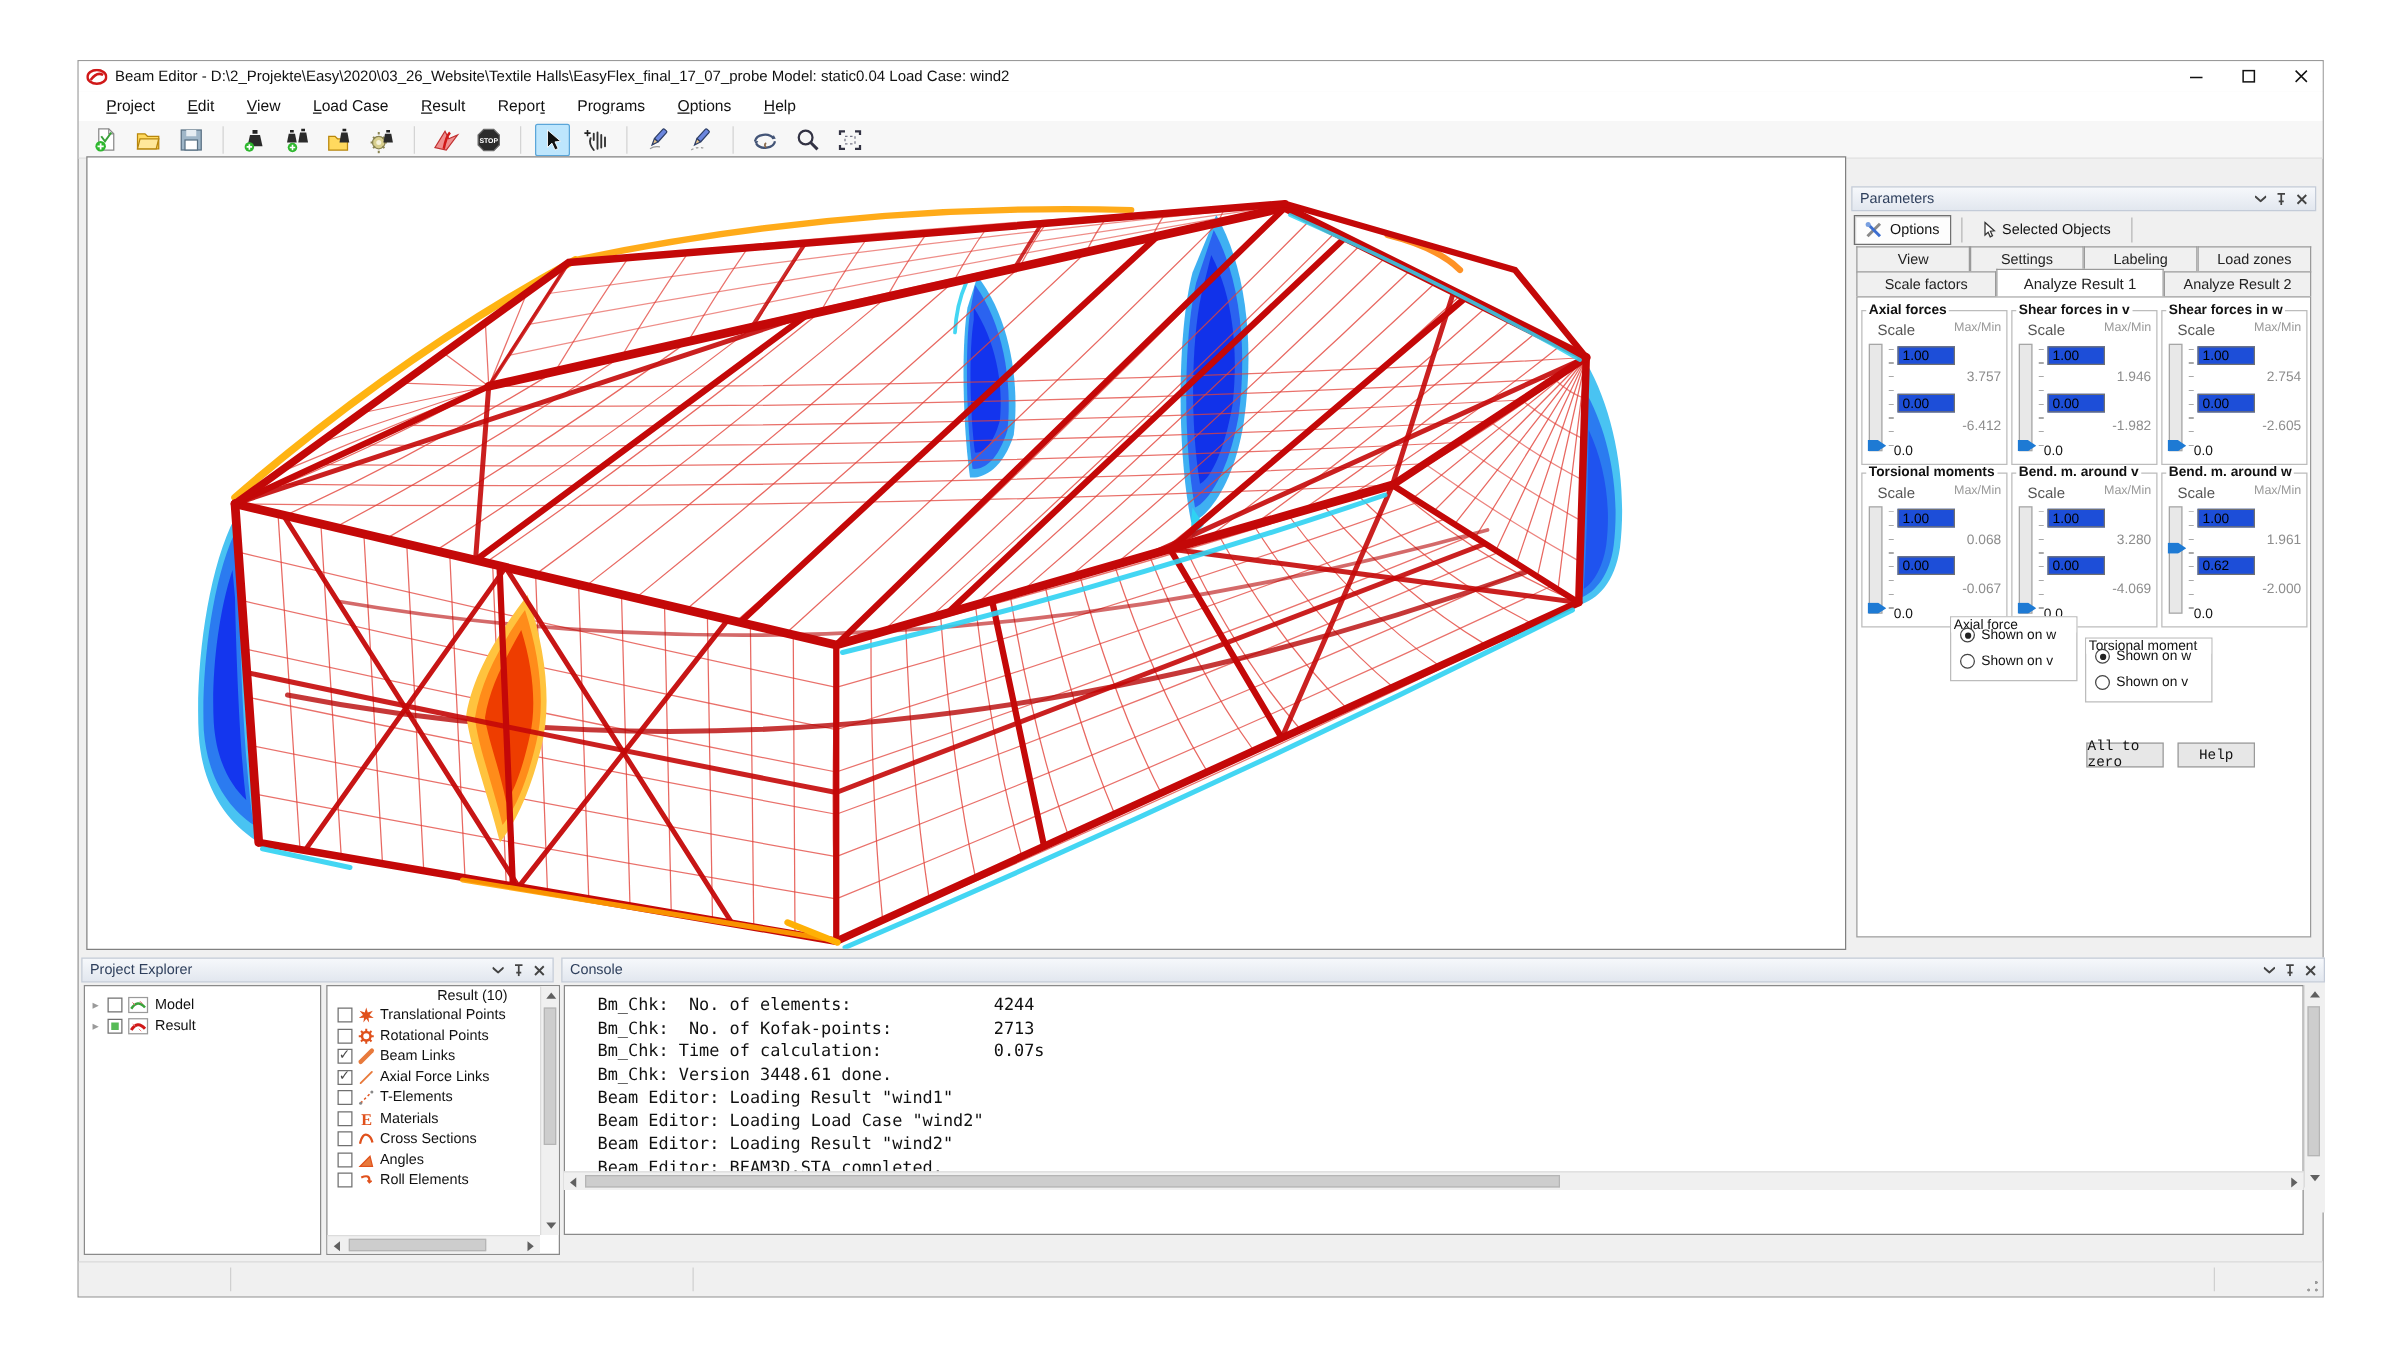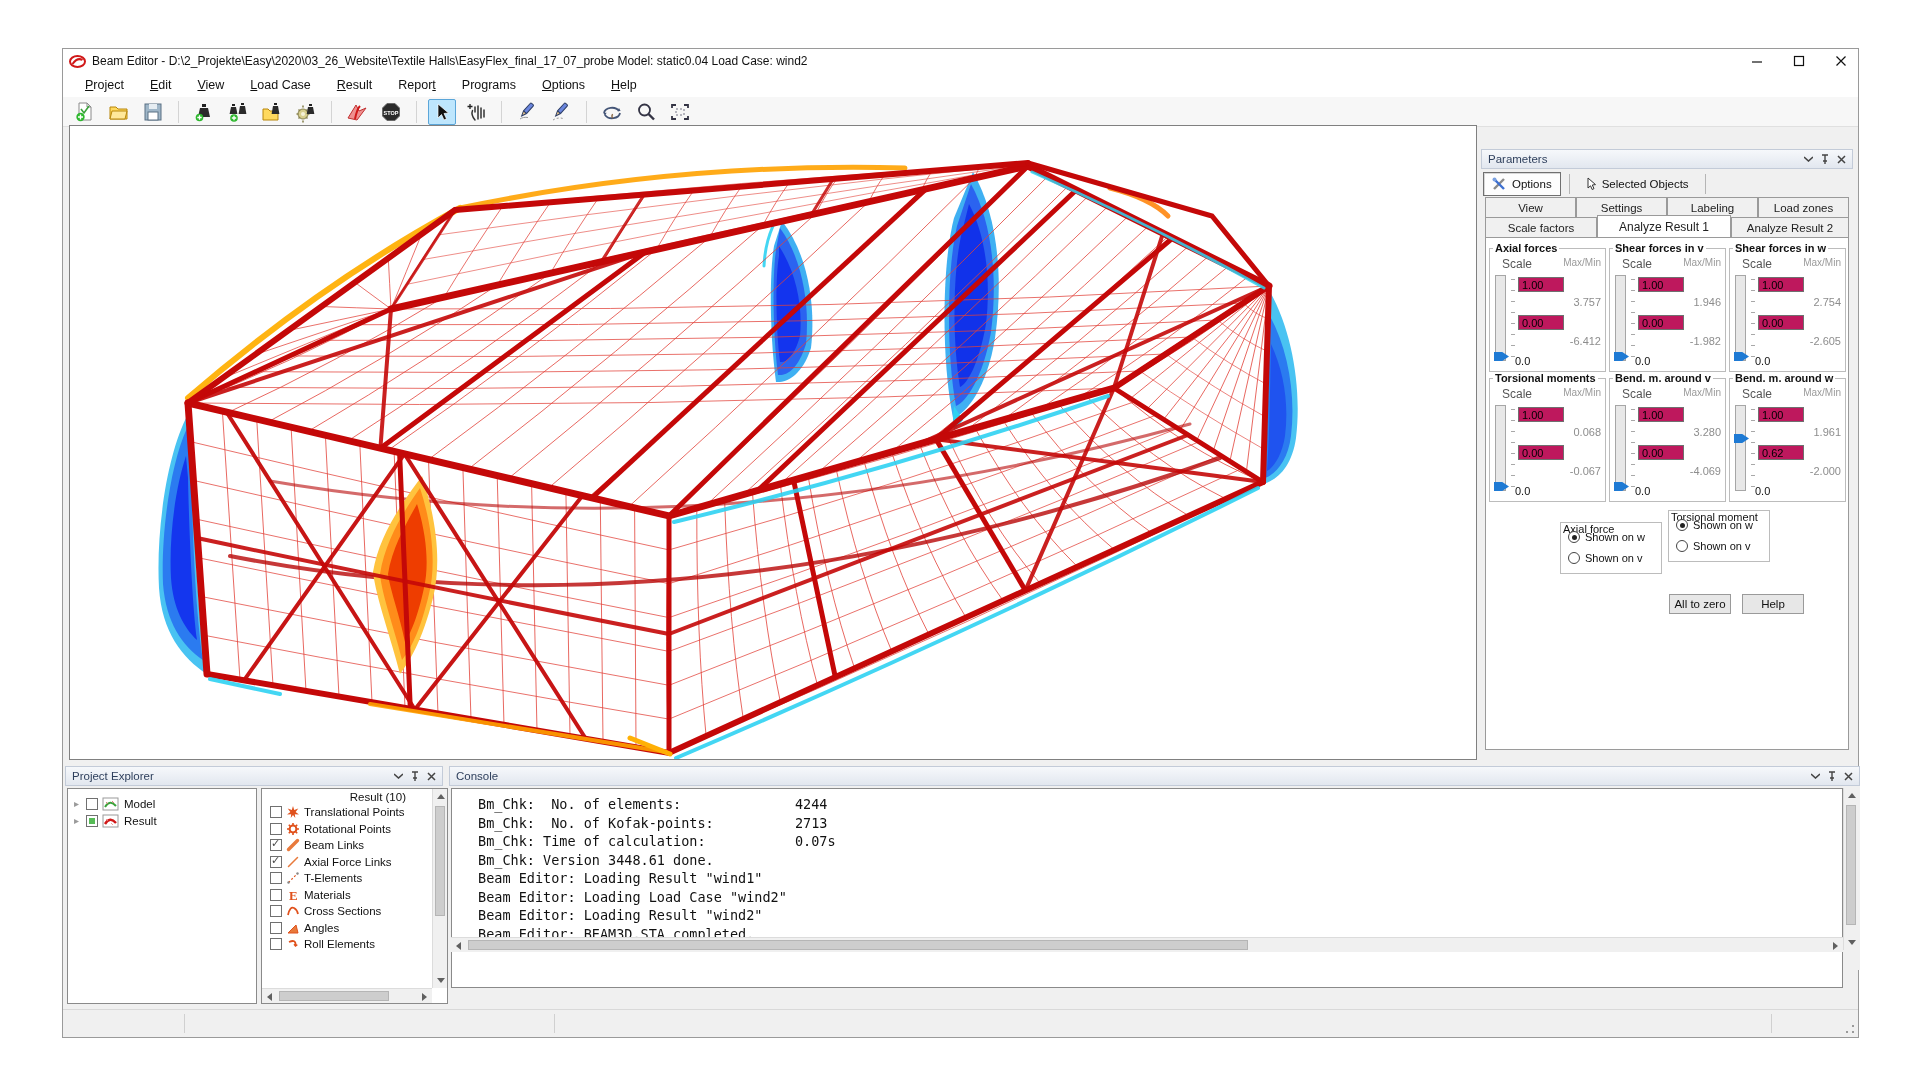--- a/index.html
+++ b/index.html
@@ -46,33 +46,33 @@
   .grp > div, .grp > input { position:absolute; }
   .grp-t { top:-7px; left:3px; background:#fff; padding:0 2px; font-size:11px; font-weight:bold; white-space:nowrap; }
   .grp-scale { top:8px; left:12px; font-size:12px; color:#555; }
   .grp-mm { top:8px; right:4px; font-size:10px; color:#9a9a9a; }
   .track { top:26px; left:5px; width:11px; height:86px; background:#e8e8e8; border:1px solid #a6a6a6; }
   .thumb { position:absolute; left:-2px; width:15px; height:9px; background:#1e7ad4;
            clip-path:polygon(0 0,55% 0,100% 50%,55% 100%,0 100%); }
   .ticks { top:30px; left:21px; width:4px; height:80px;
            background:repeating-linear-gradient(#a8a8a8 0 1px, transparent 1px 11px); }
   .val { width:46px; height:15px; font-size:11px; border:1px solid #707070; padding:0 3px;
-         font-family:"Liberation Sans",sans-serif; background:#be185d; }
+         font-family:"Liberation Sans",sans-serif; background:#1d4ed8; }
   .v1 { top:28px; left:28px; } .v2 { top:66px; left:28px; }
   .mx { top:47px; right:4px; font-size:11px; color:#8d8d8d; }
   .mn { top:86px; right:4px; font-size:11px; color:#8d8d8d; }
   .zz { top:106px; left:25px; font-size:11px; }
   .rgrp { position:absolute; width:102px; height:52px; border:1px solid #bcbcbc; background:#fff; }
   .rgrp .grp-t { font-weight:normal; font-size:11px; }
   .ropt { position:absolute; left:7px; display:flex; align-items:center; gap:5px; font-size:11px; }
   .rdot { width:12px; height:12px; border:1px solid #444; border-radius:50%; background:#fff; position:relative; }
   .rdot.sel::after { content:""; position:absolute; left:2.5px; top:2.5px; width:5px; height:5px;
                      border-radius:50%; background:#222; }
   .pushbtn { position:absolute; height:20px; background:#e7e7e7; border:1px solid #9a9a9a;
-             font-size:11.5px; display:flex; align-items:center; justify-content:center; }
+             font-size:11.5px; display:flex; align-items:center; justify-content:center;font-family:Liberation Mono, monospace; }
   
   #pe { position:absolute; left:2px; top:717px; width:378px; height:242px; background:#f0f0f0; }
   #pe-tree { left:2px; top:22px; width:190px; height:216px; }
   .trow { display:flex; align-items:center; gap:4px; height:17px; padding-left:6px; font-size:11.5px; }
   .chev { color:#9a9a9a; font-size:10px; width:8px; }
   .cb { width:12px; height:12px; border:1px solid #707070; background:#fff; position:relative; flex:0 0 auto; }
   .cb.green::after { content:""; position:absolute; left:2px; top:2px; right:2px; bottom:2px; background:#56bb56; }
   .cb.check::after { content:"✓"; position:absolute; left:0px; top:-3px; font-size:11px; color:#4a4a4a; }
   #pe-list { left:196px; top:22px; width:187px; height:216px; }
   #pe-list-inner { position:absolute; left:0; top:0; right:15px; bottom:15px; overflow:hidden; }
@@ -471,21 +471,21 @@
             <div class="thumb" style="top:28px"></div>
           </div>
         <div class="ticks"></div>
         <input class="val v1" readonly="" value="1.00" style="">
         <div class="mx">1.961</div>
         <input class="val v2" readonly="" value="0.62" style="">
         <div class="mn">-2.000</div>
         <div class="zz">0.0</div>
       </div>
 
-      <div class="rgrp" style="left:74px;top:284px">
+      <div class="rgrp" style="left:74px;top:255px">
         <div class="grp-t">Axial force</div>
         <div class="ropt" style="top:8px">
           <span class="rdot sel"></span>
           <span>Shown on w</span>
         </div>
         <div class="ropt" style="top:29px">
           <span class="rdot"></span>
           <span>Shown on v</span>
         </div>
       </div>

